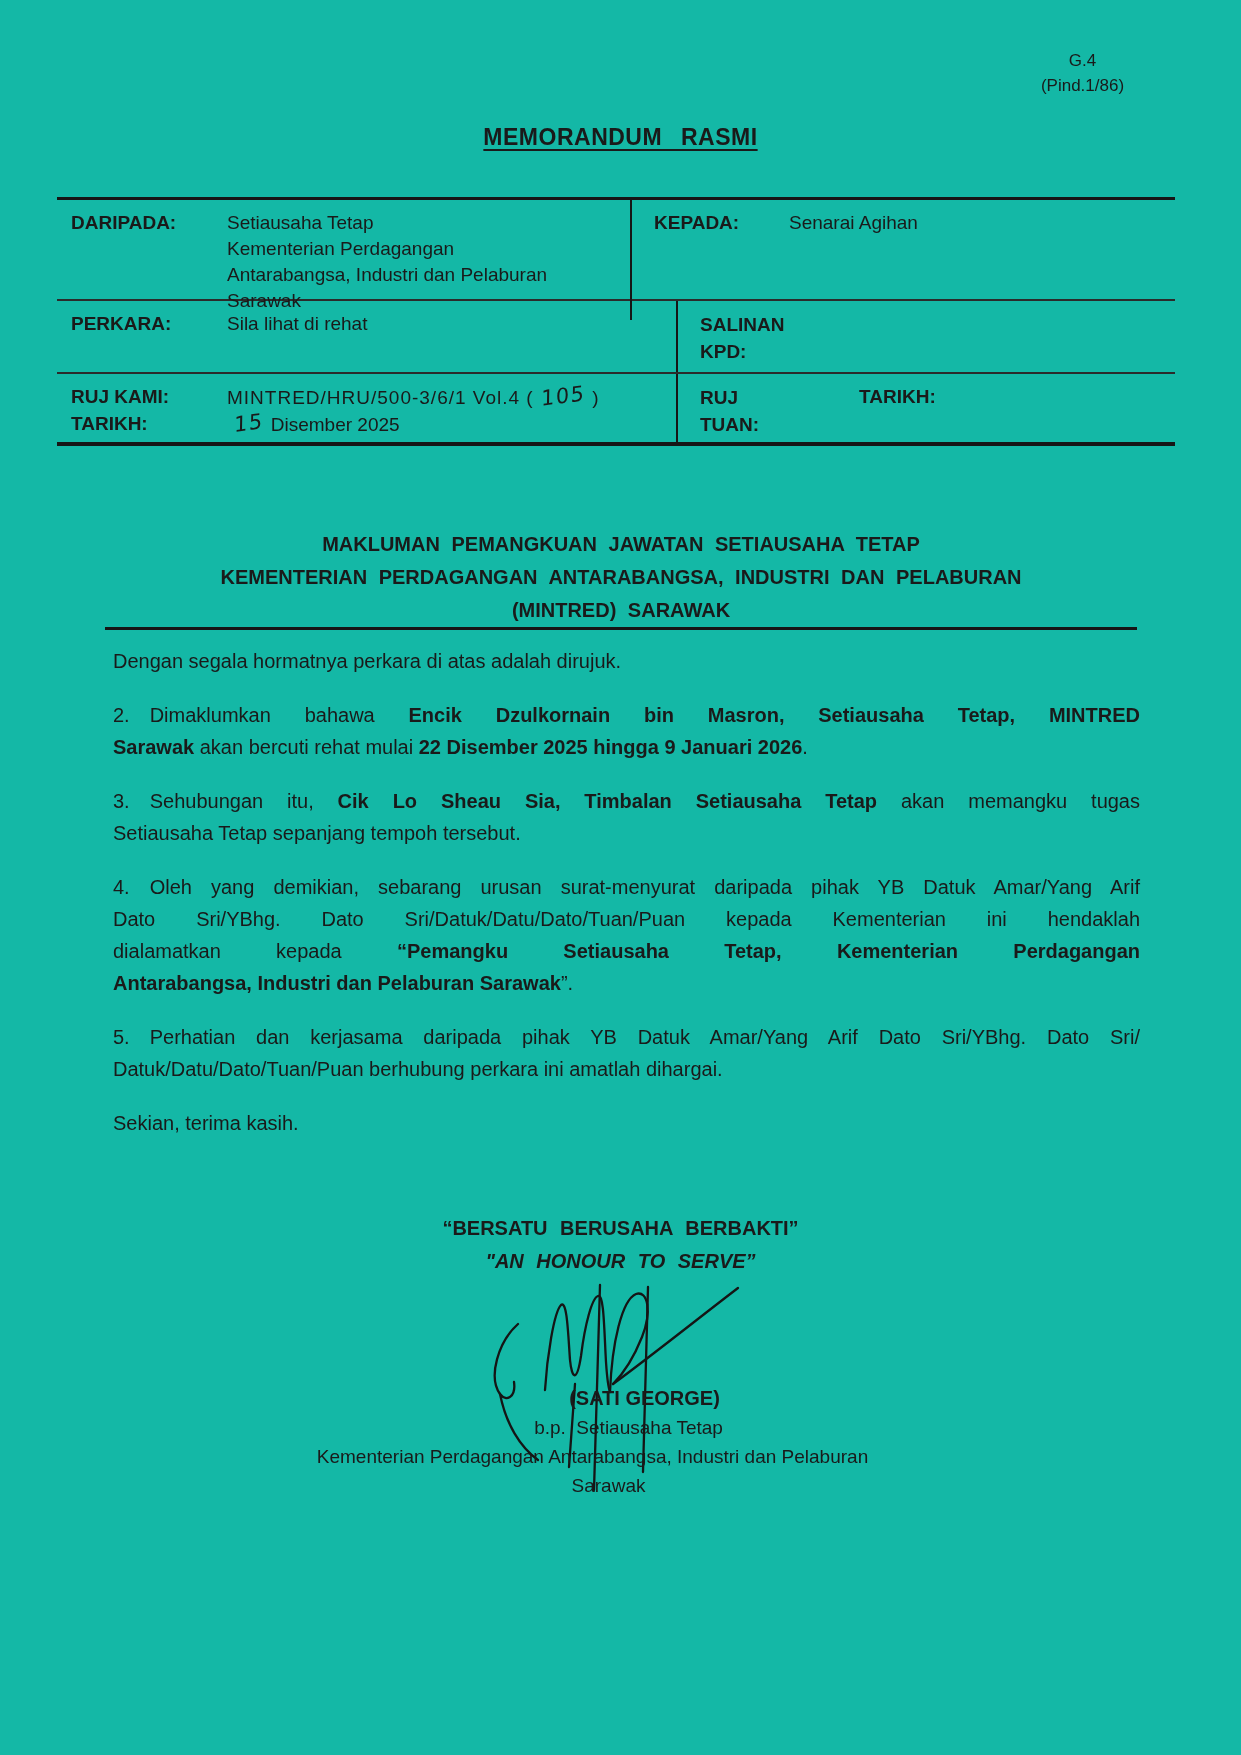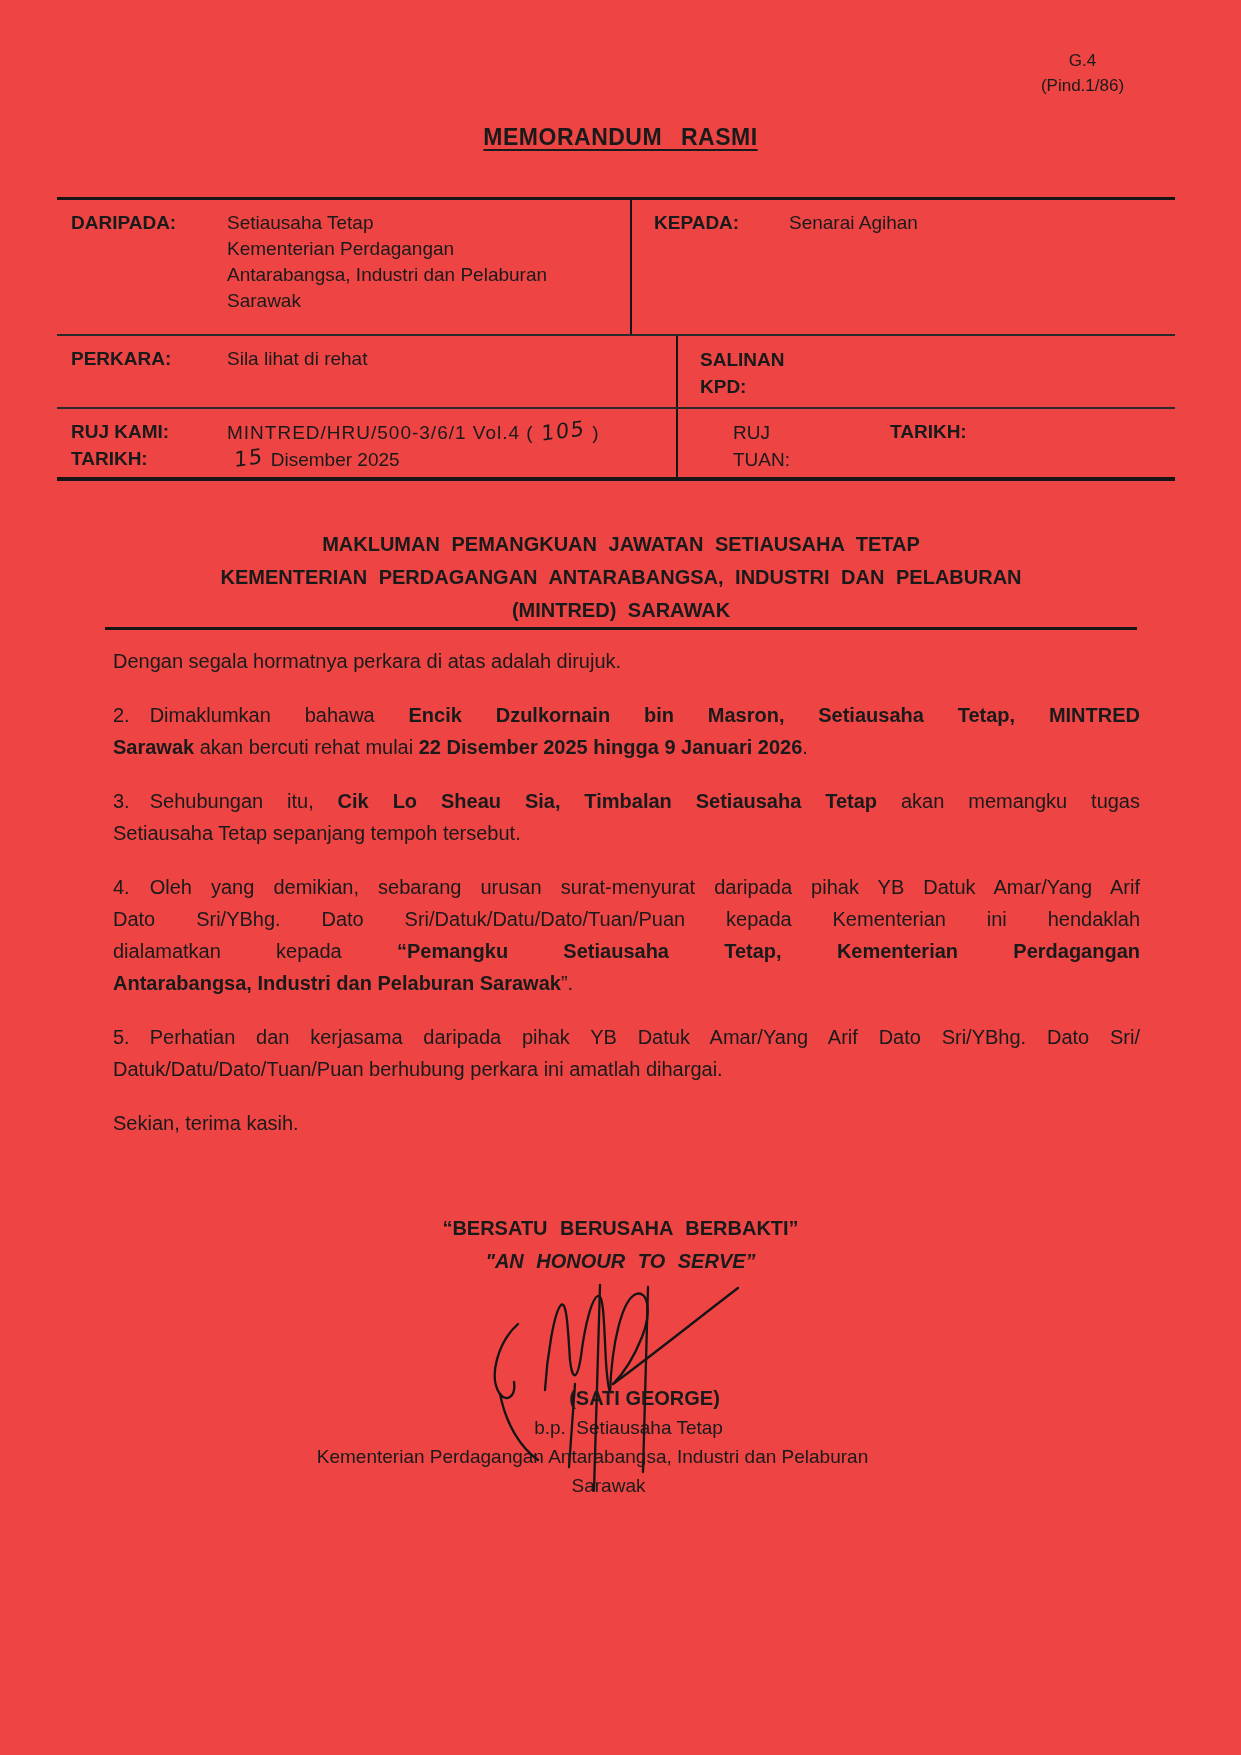--- a/index.html
+++ b/index.html
@@ -1,30 +1,30 @@
 <!DOCTYPE html>
 <html><head>
 <meta charset="utf-8">
 <style>
   html,body{margin:0;padding:0;background:#ffffff;}
   body{width:1241px;height:1755px;position:relative;font-family:"Liberation Sans",sans-serif;color:#1a1a1a;}
-  .page{position:absolute;inset:0;background:#ef4444;overflow:hidden;}
+  .page{position:absolute;inset:0;background:#14b8a6;overflow:hidden;}
 
   
   .form-code{position:absolute;top:48px;left:1005px;width:155px;text-align:center;font-size:17px;line-height:25px;}
   .memo-title{position:absolute;top:124px;left:0;width:100%;text-align:center;font-size:23px;font-weight:bold;letter-spacing:.5px;word-spacing:12px;}
   .memo-title span{text-decoration:underline;text-underline-offset:4px;}
 
   
   .memo-table{position:absolute;left:57px;top:197px;width:1118px;border-top:3px solid #161616;border-bottom:4px solid #161616;font-size:19px;}
   .mrow{display:grid;grid-template-columns:573px 1fr;}
   .mrow + .mrow{border-top:2px solid #2b2b2b;gap:46px;}
   .mcell{padding:10px 10px 6px 14px;line-height:26px;}
   .mcell.right{border-left:2px solid #161616;padding-left:22px;}
-  .r1{height:134px;}
+  .r1{height:99px;}
   .r2{height:71px;}
   .r3{height:68px;}
   .lblval{display:flex;}
   .lbl{font-weight:bold;flex:0 0 156px;}
   .lbl.k{flex:0 0 135px;}
   .val{flex:1;}
   .stack div{line-height:27px;}
   .r3right{display:flex;}
   .r3right .tarikh2{margin-left:100px;font-weight:bold;}
   .hand{display:inline-block;font-family:"DejaVu Sans",sans-serif;font-size:21px;transform:rotate(-7deg) skewX(-8deg);letter-spacing:1.5px;margin:0 7px;position:relative;top:-1px;}
@@ -106,21 +106,21 @@
           <span class="lbl">RUJ KAMI:</span>
           <span class="val"><span class="paren">MINTRED/HRU/500-3/6/1 Vol.4 (</span><span class="hand">105</span><span class="paren">)</span></span>
         </div>
         <div class="lblval">
           <span class="lbl">TARIKH:</span>
           <span class="val"><span class="hand">15</span><span>Disember 2025</span></span>
         </div>
       </div>
       <div class="mcell right">
         <div class="r3right">
-          <div class="stack" style="font-weight:normal;margin-left:33px;">
+          <div class="stack" style="font-weight:bold;">
               <div>RUJ</div>
               <div>TUAN:</div>
             </div>
           <div class="tarikh2">TARIKH:</div>
         </div>
       </div>
     </div>
   </div>
 
   <div class="subject">

